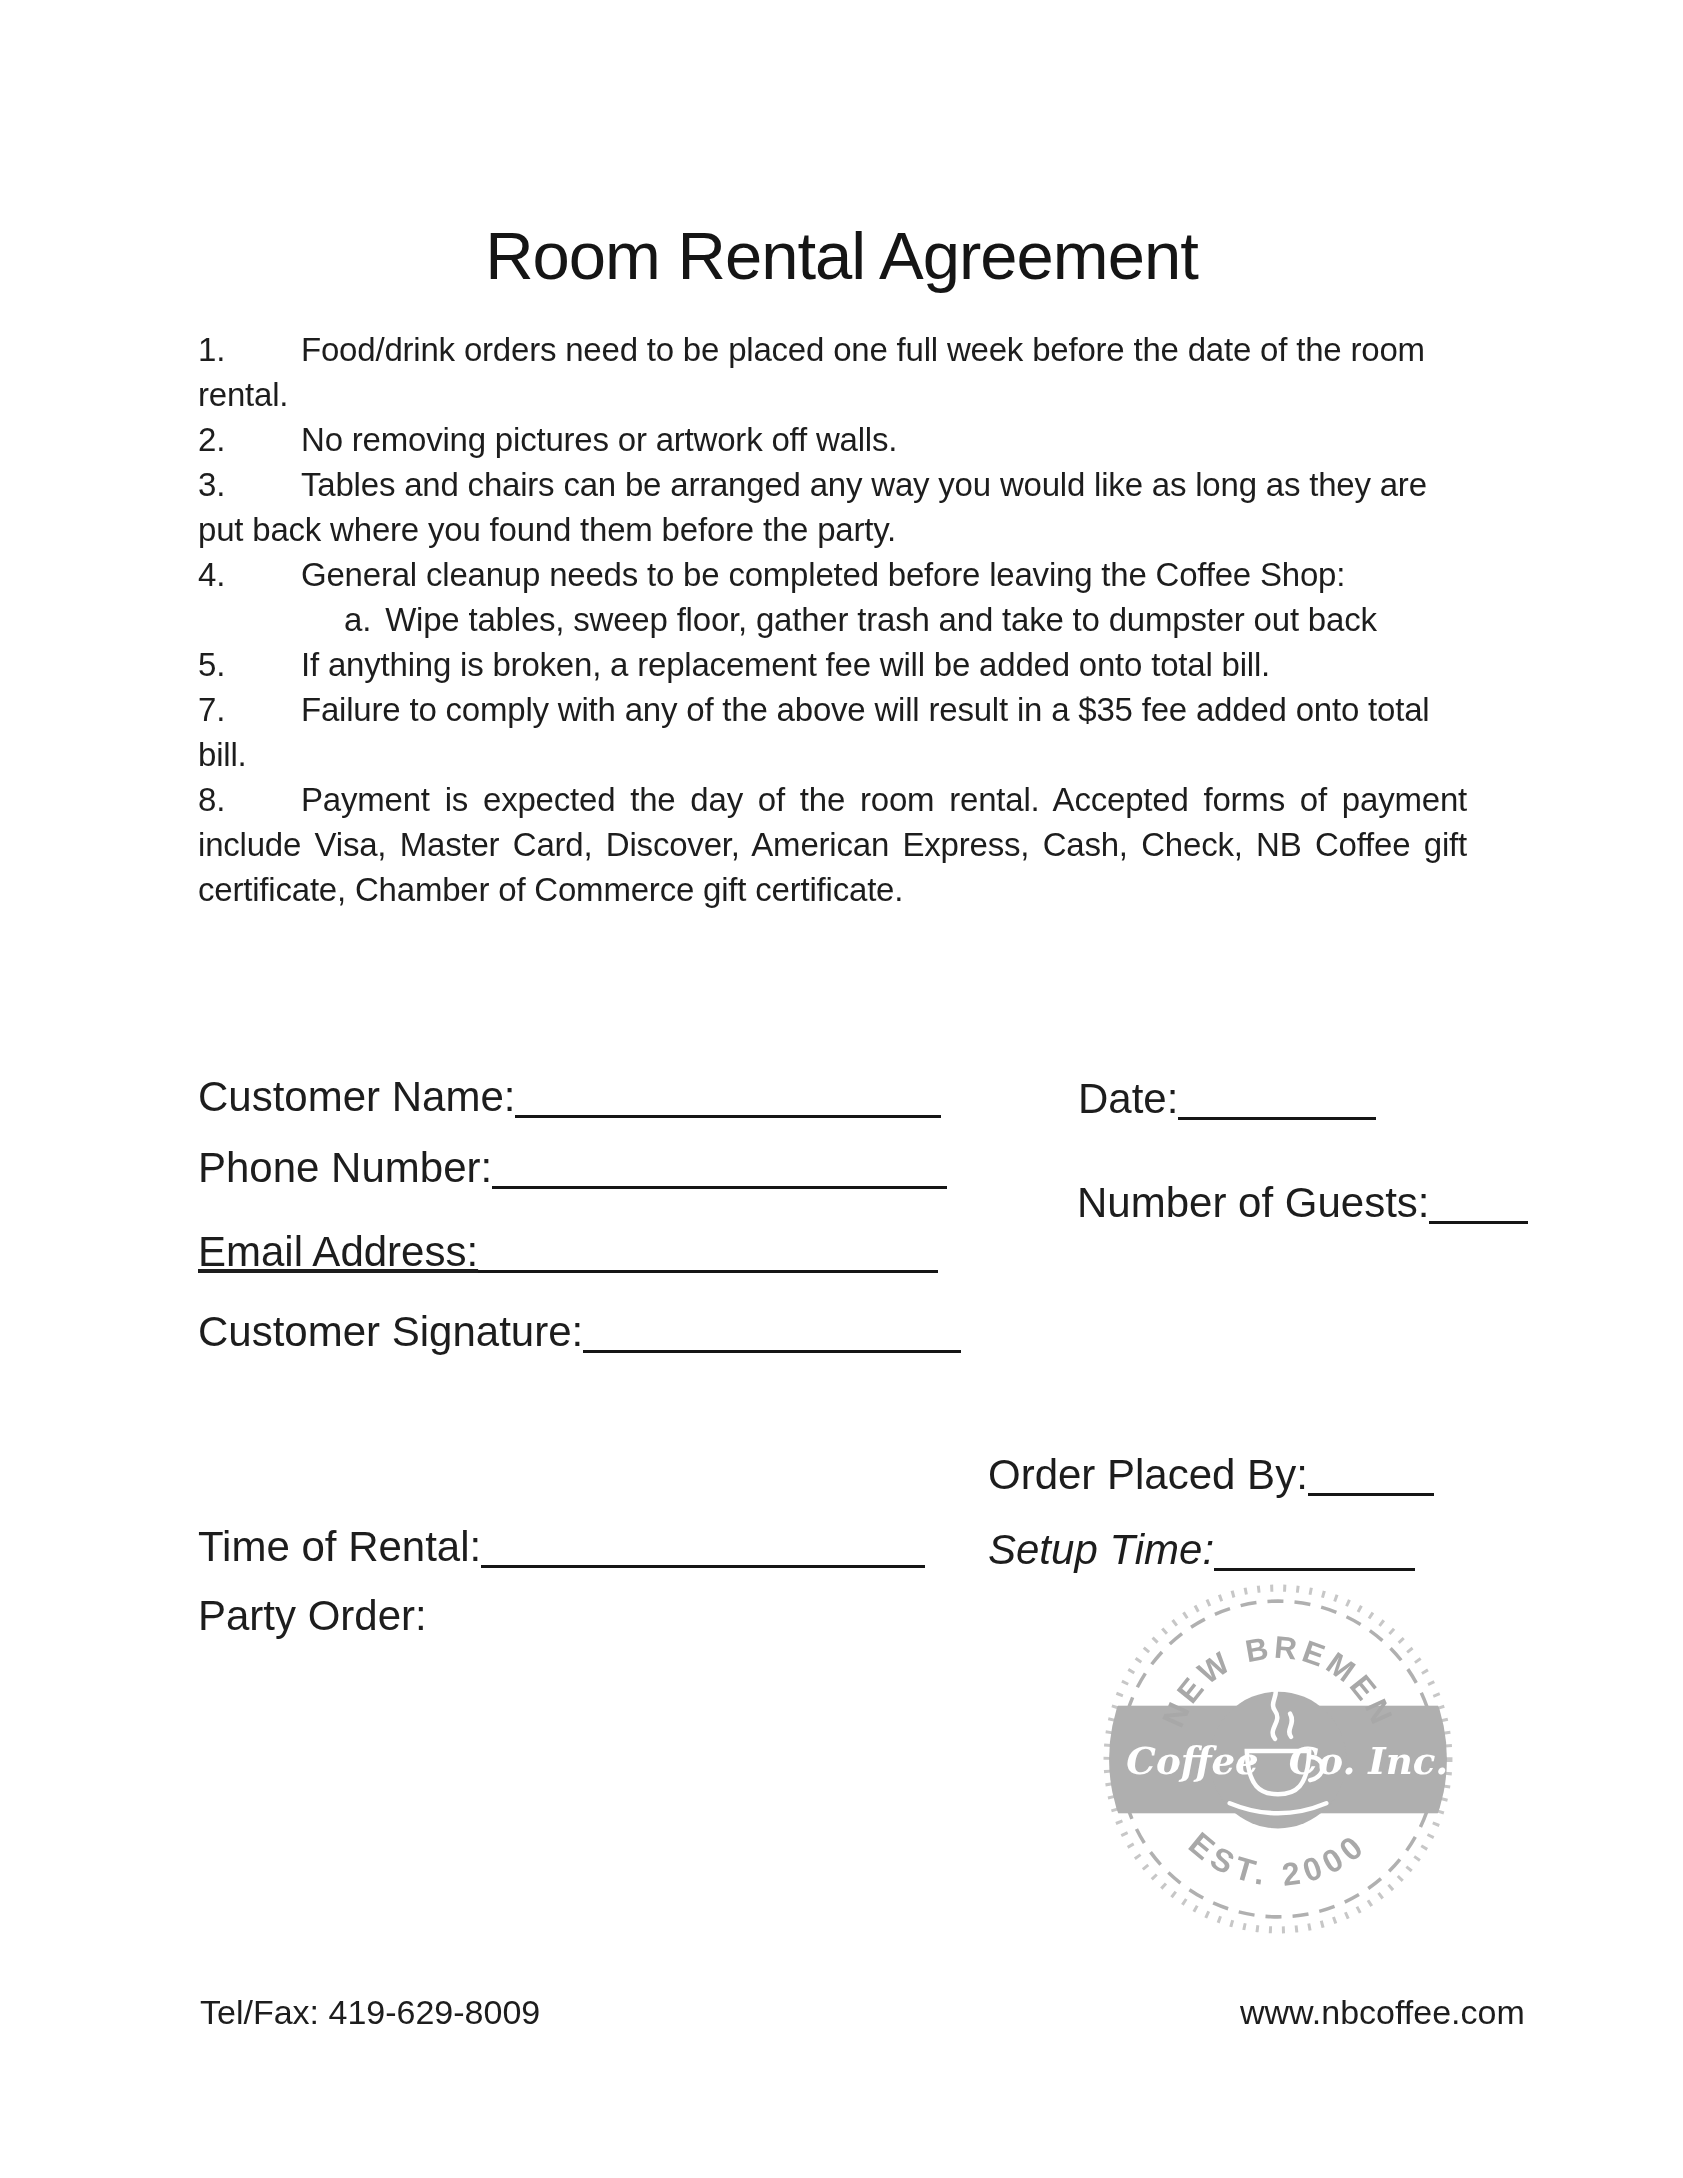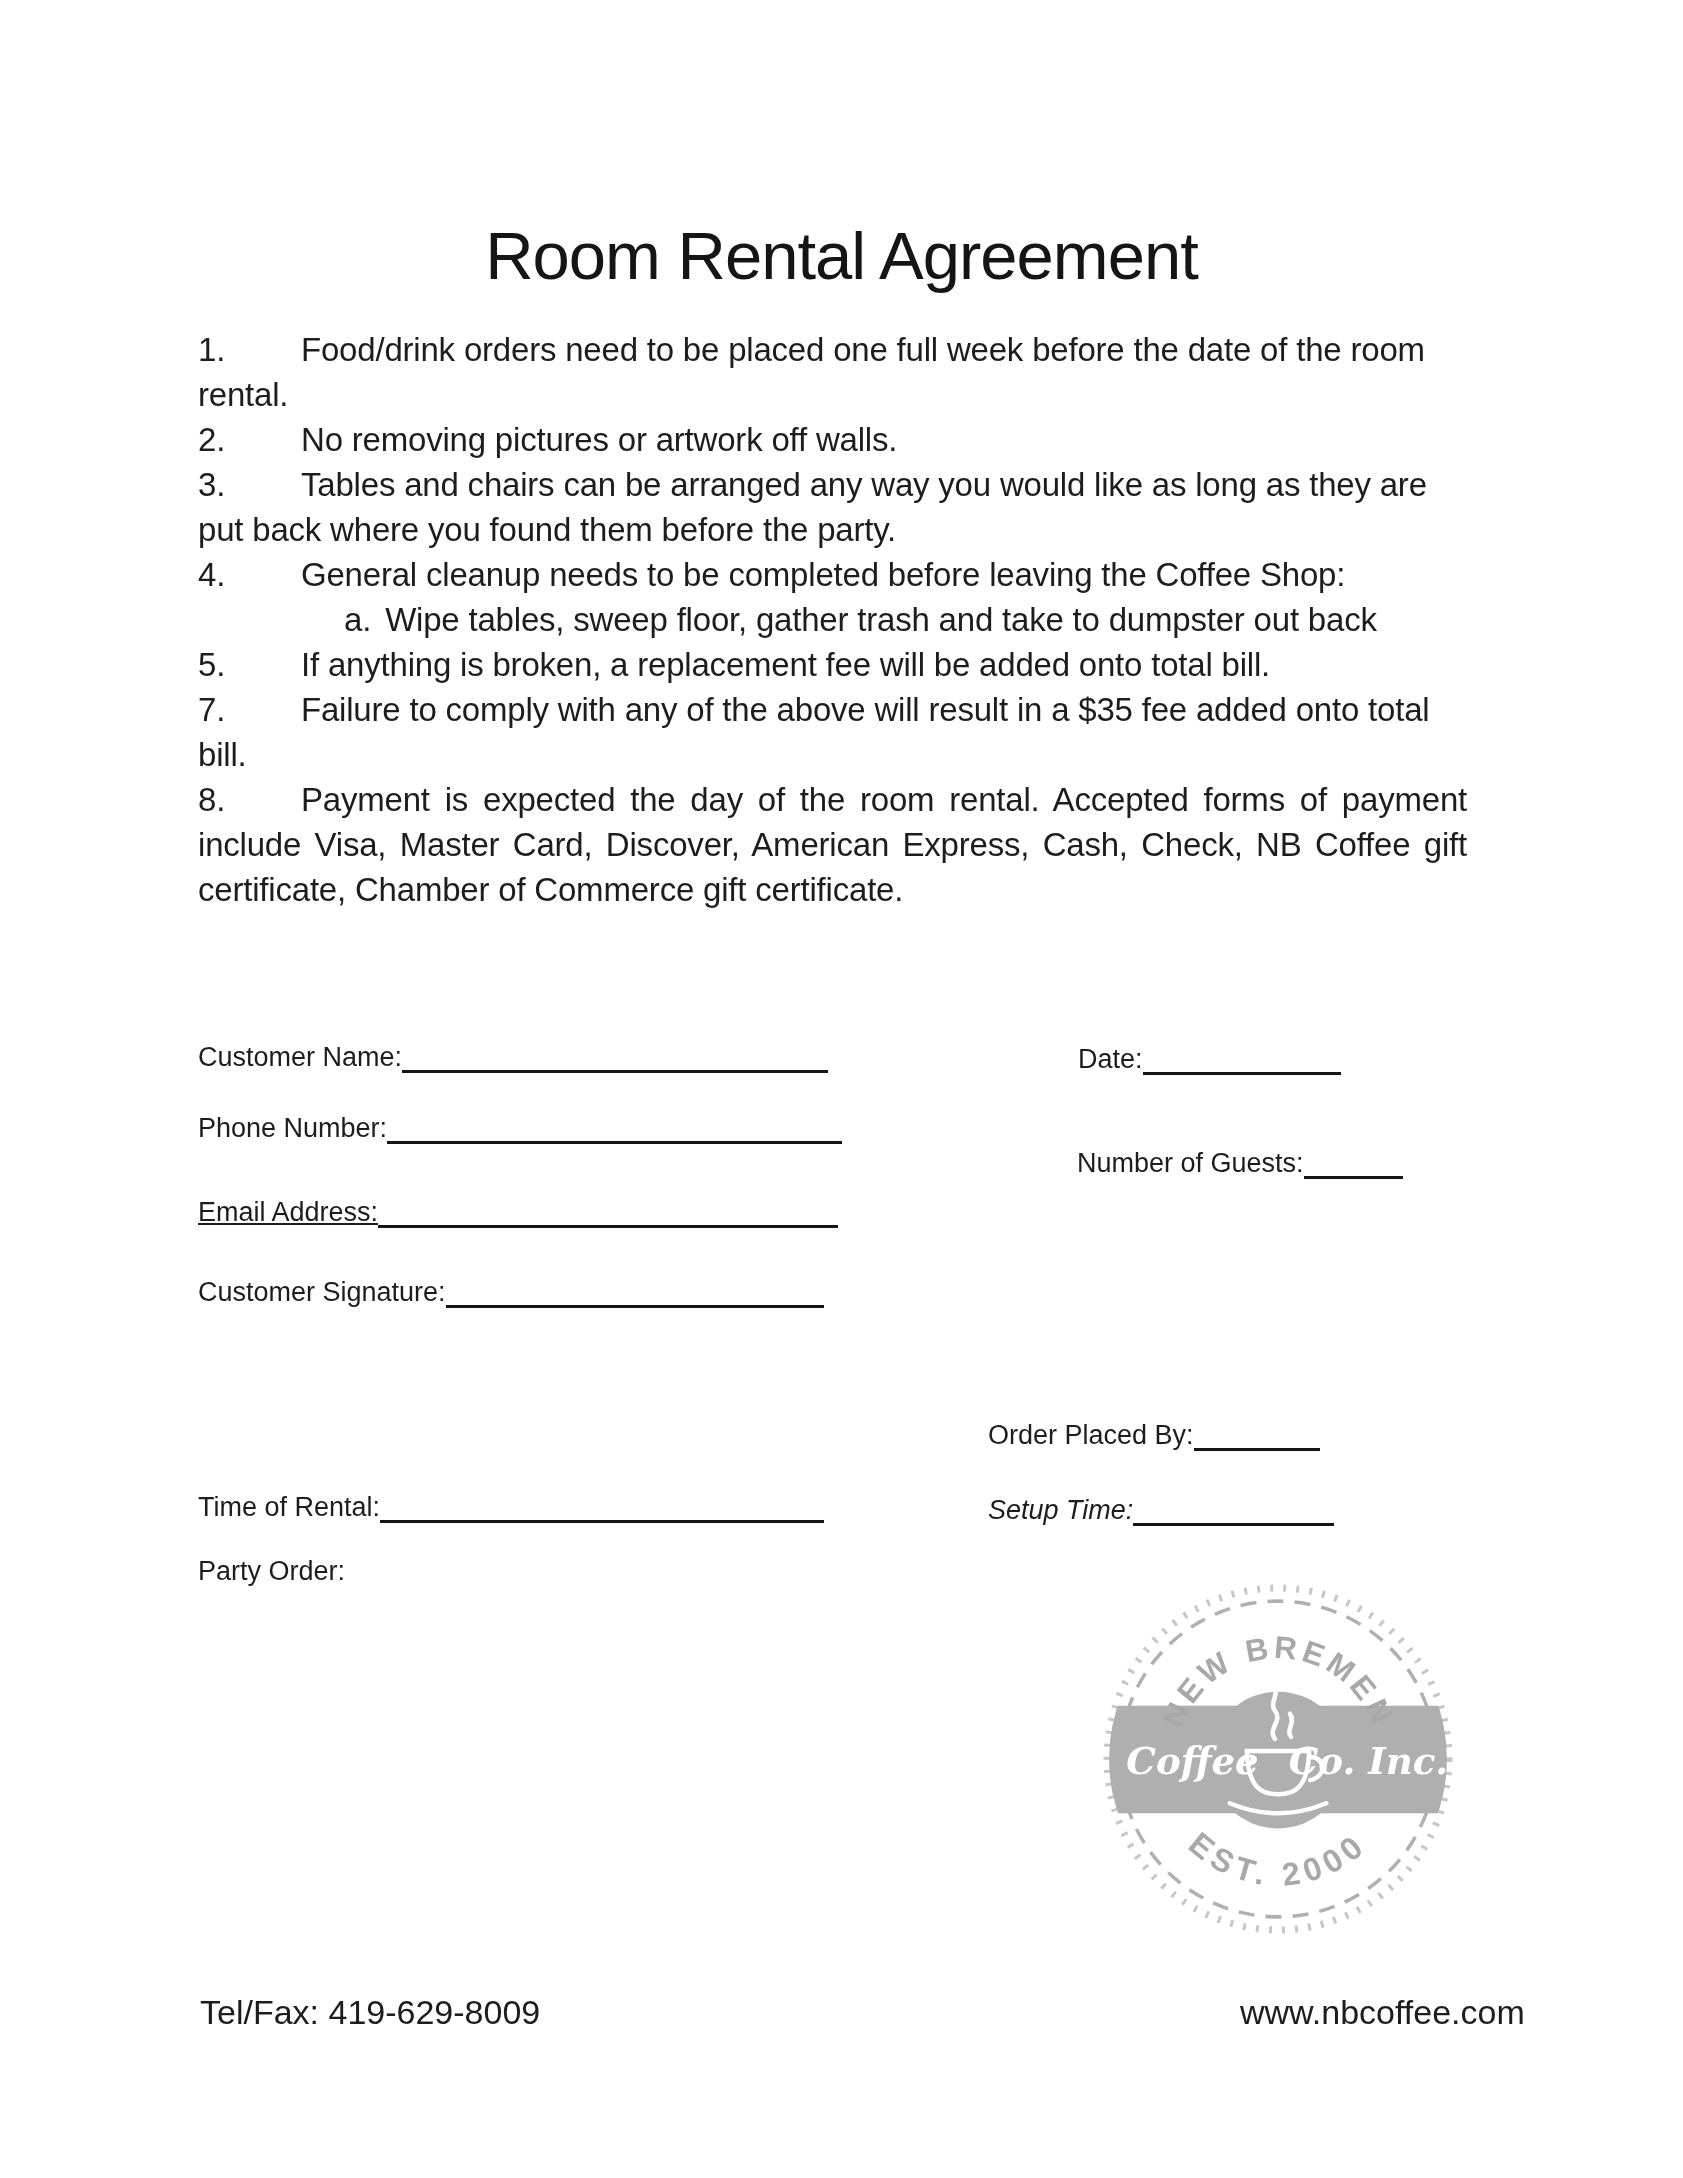--- a/index.html
+++ b/index.html
@@ -16,21 +16,21 @@
   .terms {
     position:absolute; top:327px; left:198px; width:1269px;
     font-size:33px; line-height:45px; letter-spacing:-0.2px;
   }
   .term { margin:0; }
   .term .num { display:inline-block; width:103px; }
   .term.justify { text-align:justify; }
   .subitem { margin-left:146px; }
   .subitem .subnum { display:inline-block; margin-right:14px; }
 
-  .frow { position:absolute; font-size:27px; line-height:41px; white-space:nowrap; }
+  .frow { position:absolute; font-size:42px; line-height:41px; white-space:nowrap;margin-top:44px; }
   .wline {
     display:inline-block; height:38px; vertical-align:-7px;
     border-bottom:3px solid #161616;
   }
 
   .footer-item { position:absolute; font-size:34px; line-height:40px; }
 
   .stamp { position:absolute; left:1097px; top:1578px; width:362px; height:362px; opacity:0.93; }
   .stamp svg { width:100%; height:100%; }
 </style>

